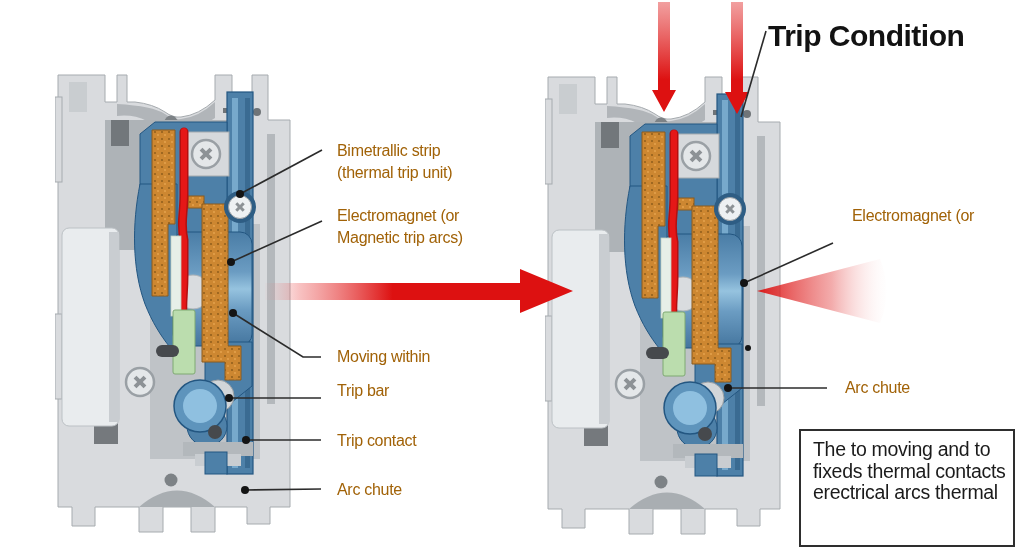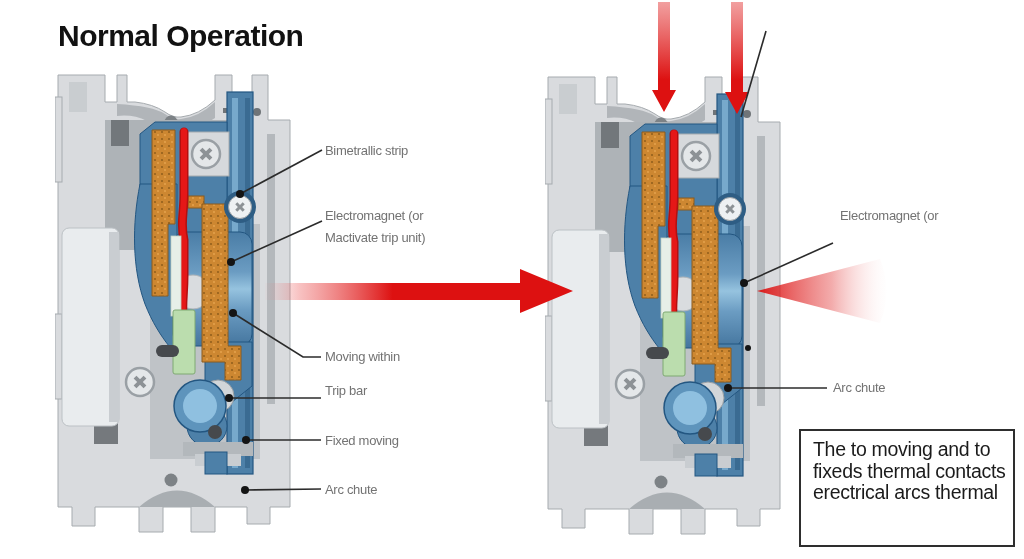--- a/index.html
+++ b/index.html
@@ -2,22 +2,22 @@
 <html><head>
 <meta charset="utf-8">
 <style>
   html,body{margin:0;padding:0;background:#fff;}
   .canvas{position:relative;width:1024px;height:559px;background:#ffffff;overflow:hidden;
           font-family:"Liberation Sans",sans-serif;}
   .layer{position:absolute;left:0;top:0;}
   .breaker{position:absolute;}
   .title{position:absolute;font-weight:bold;font-size:30px;line-height:32px;color:#121212;
          letter-spacing:-0.5px;white-space:nowrap;}
-  .lbl{position:absolute;font-size:13px;line-height:22px;color:#737373;letter-spacing:-0.3px;
-       white-space:nowrap;}
+  .lbl{position:absolute;font-size:16px;line-height:22px;color:#a16207;letter-spacing:-0.3px;
+       white-space:nowrap;margin-left:12px;}
   .lbl span{display:block;}
   .caption{position:absolute;left:799px;top:429px;width:216px;height:118px;box-sizing:border-box;
            border:2px solid #2e2e2e;background:#fff;padding:8px 0 0 12px;font-size:19.5px;
            line-height:21.5px;color:#1b1b1b;letter-spacing:-0.3px;}
   .caption span{display:block;white-space:nowrap;}
   svg{display:block;}
 </style>
 </head>
 <body>
 
@@ -164,32 +164,33 @@
       <circle cx="233" cy="313" r="4"></circle>
       <circle cx="229" cy="398" r="4"></circle>
       <circle cx="246" cy="440" r="4"></circle>
       <circle cx="245" cy="490" r="4"></circle>
       <circle cx="744" cy="283" r="4"></circle>
       <circle cx="748" cy="348" r="3"></circle>
       <circle cx="728" cy="388" r="4"></circle>
     </g>
   </svg>
 
-  <div class="title" style="left:58px;top:20px">Normal Operation</div>
+  <div class="title" style="left:768px;top:20px">Trip Condition</div>
 
   <div class="lbl" style="left:325px;top:140px">
     <span>Bimetrallic strip</span>
+    <span>(thermal trip unit)</span>
   </div>
   <div class="lbl" style="left:325px;top:205px">
     <span>Electromagnet (or</span>
-    <span>Mactivate trip unit)</span>
+    <span>Magnetic trip arcs)</span>
   </div>
   <div class="lbl" style="left:325px;top:346px">Moving within</div>
   <div class="lbl" style="left:325px;top:380px">Trip bar</div>
-  <div class="lbl" style="left:325px;top:430px">Fixed moving</div>
+  <div class="lbl" style="left:325px;top:430px">Trip contact</div>
   <div class="lbl" style="left:325px;top:479px">Arc chute</div>
 
   <div class="lbl" style="left:840px;top:205px">
     <span>Electromagnet (or</span>
   </div>
   <div class="lbl" style="left:833px;top:377px">Arc chute</div>
 
   <div class="caption">
     <span>The to moving and to</span>
     <span>fixeds thermal contacts</span>

